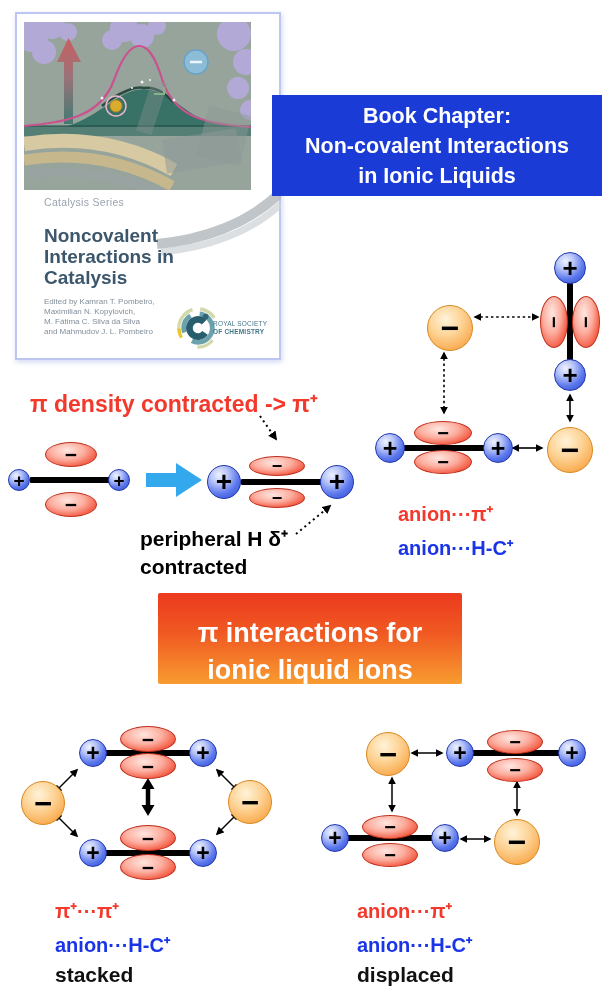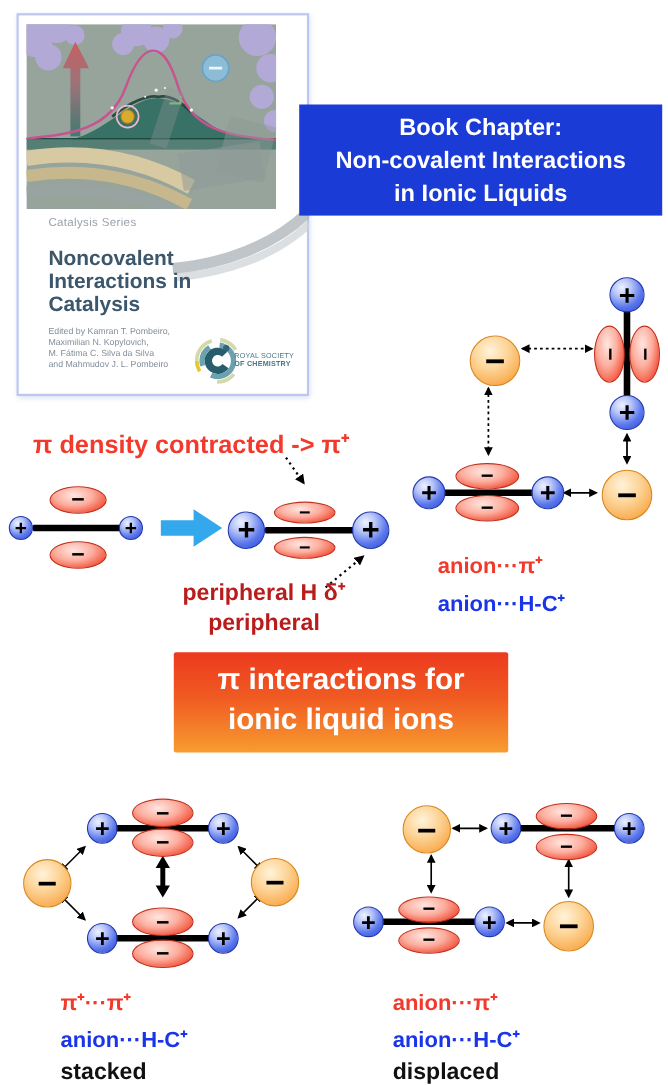--- a/index.html
+++ b/index.html
@@ -14,25 +14,25 @@
   .cover-title{position:absolute;left:27px;top:211px;font-size:19px;font-weight:700;color:#3c566c;line-height:21px}
   .cover-editors{position:absolute;left:27px;top:283px;font-size:8px;color:#828e9a;line-height:10px}
   .rsc-text{position:absolute;left:196px;top:306px;font-size:6.5px;line-height:8px;color:#45798a;letter-spacing:.2px}
   .rsc-text b{font-weight:700}
 
   
   .banner-blue{position:absolute;left:272px;top:95px;width:330px;height:101px;background:#1b3bd7;
                color:#fff;text-align:center;font-weight:700;font-size:21.5px;line-height:30px;padding-top:6px;box-sizing:border-box}
   .banner-orange{position:absolute;left:158px;top:593px;width:304px;height:91px;
                  background:linear-gradient(180deg,#ec3a1e 0%,#f05a22 45%,#f89c30 100%);
-                 color:#fff;text-align:center;font-weight:700;font-size:27px;line-height:37px;padding-top:6px;box-sizing:border-box;border-radius:2px}
+                 color:#fff;text-align:center;font-weight:700;font-size:27px;line-height:37px;padding-top:22px;box-sizing:border-box;border-radius:2px}
 
   
   .ann-red{position:absolute;left:30px;top:387px;width:310px;font-size:23px;font-weight:700;color:#f2392c;white-space:nowrap}
-  .ann-blue{position:absolute;left:140px;top:525px;width:200px;text-align:center;font-size:21px;font-weight:700;color:#b91c1c;line-height:28px}
+  .ann-blue{position:absolute;left:140px;top:525px;width:200px;text-align:left;font-size:21px;font-weight:700;color:#000000;line-height:28px}
 
   
   .ion{position:absolute;border-radius:50%;display:flex;align-items:center;justify-content:center;font-weight:700;color:#000;box-sizing:border-box}
   .cat{background:radial-gradient(circle at 35% 28%,#eef2ff 0%,#b9c6f8 28%,#5b77ec 62%,#2c49d0 100%);border:1px solid #2036ae}
   .lobe{background:radial-gradient(ellipse at 42% 32%,#ffe6e0 0%,#fcae9f 42%,#f3553d 78%,#ea3a20 100%);border:1px solid #bf2f1c}
   .ani{background:radial-gradient(circle at 40% 30%,#fff3da 0%,#fdd497 40%,#f9ac50 78%,#f19a38 100%);border:1px solid #d8861e}
   .bar{position:absolute;background:#000;border-radius:1px}
   .sym{line-height:1}
   .rot .sym{transform:rotate(90deg)}
 
@@ -187,21 +187,21 @@
     <defs>
         <marker id="a2" viewBox="0 0 10 10" refX="8" refY="5" markerWidth="9" markerHeight="9" orient="auto" markerUnits="userSpaceOnUse">
           <path d="M0,0L10,5L0,10z" fill="#000"></path>
         </marker>
       </defs>
     <line x1="10" y1="38" x2="44" y2="10" stroke="#000" stroke-width="2" stroke-dasharray="2 3.5" marker-end="url(#a2)"></line>
   </svg>
 
   <div class="ann-blue">
     <div>peripheral H δ⁺</div>
-    <div>peripheral</div>
+    <div>contracted</div>
   </div>
 
   <div class="abs" style="left:370px;top:245px;width:237px;height:232px">
     <svg class="abs" style="left:0;top:0" width="237" height="232">
       <defs>
           <marker id="d1" viewBox="0 0 10 10" refX="8" refY="5" markerWidth="8" markerHeight="8" orient="auto-start-reverse" markerUnits="userSpaceOnUse">
             <path d="M0,0L10,5L0,10z" fill="#000"></path>
           </marker>
         </defs>
       <line x1="105" y1="72" x2="168" y2="72" stroke="#000" stroke-width="1.6" stroke-dasharray="2.5 2.8" marker-start="url(#d1)" marker-end="url(#d1)"></line>

